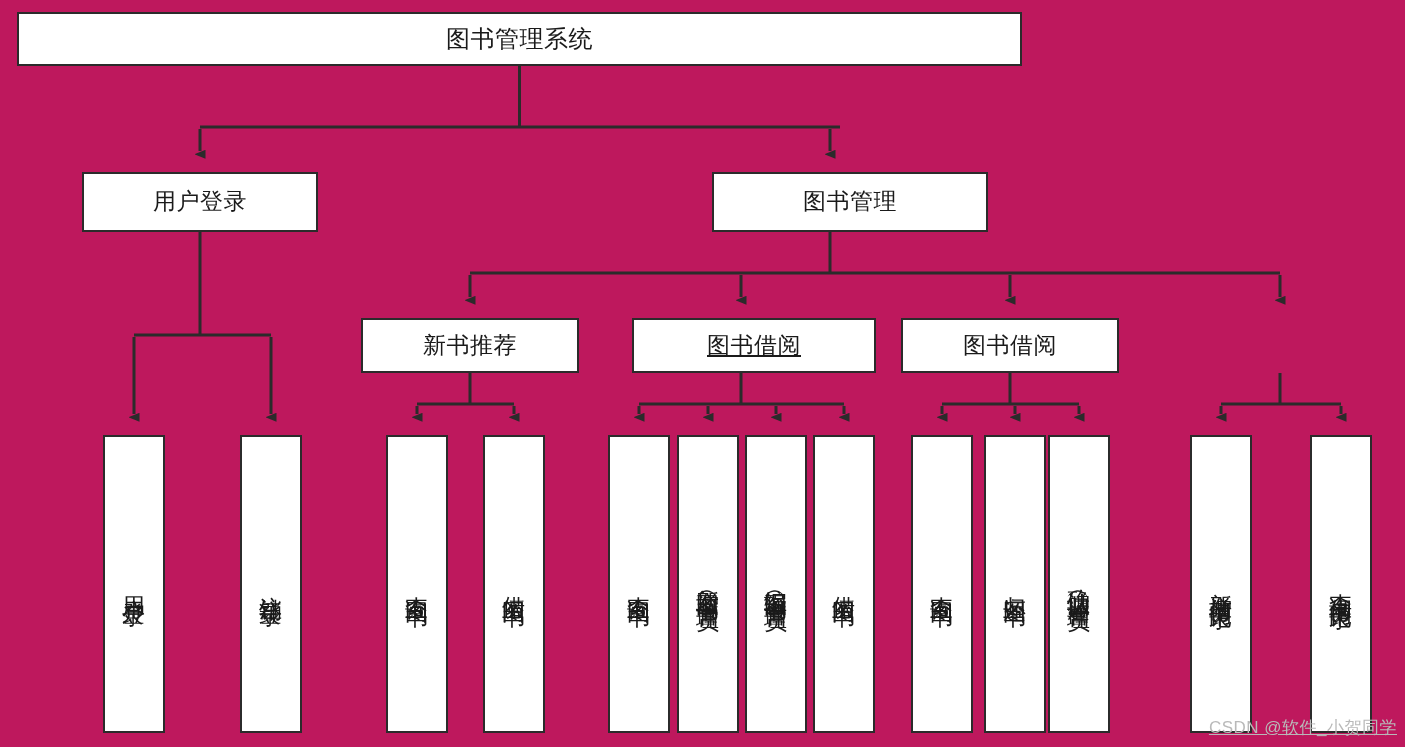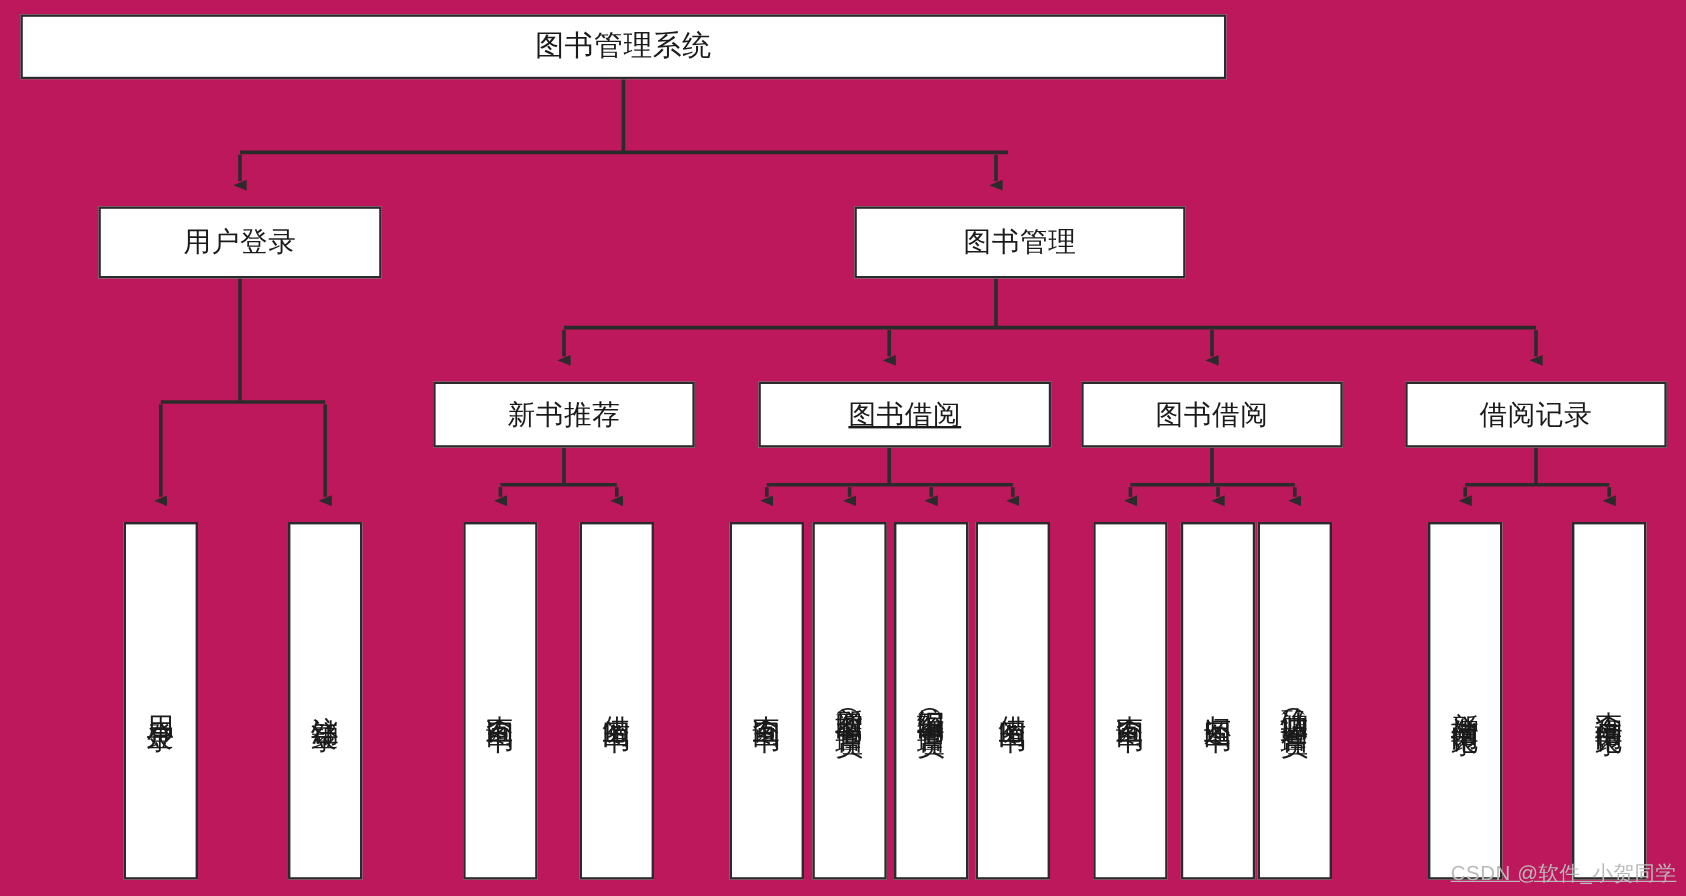--- a/index.html
+++ b/index.html
@@ -142,23 +142,20 @@
 
   <div class="node h" style="left:361px; top:318px; width:218px; height:55px;">
     <span class="label">新书推荐</span>
   </div>
   <div class="node h" style="left:632px; top:318px; width:244px; height:55px;text-decoration:underline;">
     <span class="label">图书借阅</span>
   </div>
   <div class="node h" style="left:901px; top:318px; width:218px; height:55px;">
     <span class="label">图书借阅</span>
   </div>
-  <div class="node h" style="left:1171px; top:318px; width:218px; height:55px;">
-    <span class="label">借阅记录</span>
-  </div>
 
   <div class="node v" style="left:103px; top:435px; width:62px; height:298px;">
     <span class="label">用户登录</span>
   </div>
   <div class="node v" style="left:240px; top:435px; width:62px; height:298px;">
     <span class="label">注销登录</span>
   </div>
 
   <div class="node v" style="left:386px; top:435px; width:62px; height:298px;">
     <span class="label">查询图书</span>

